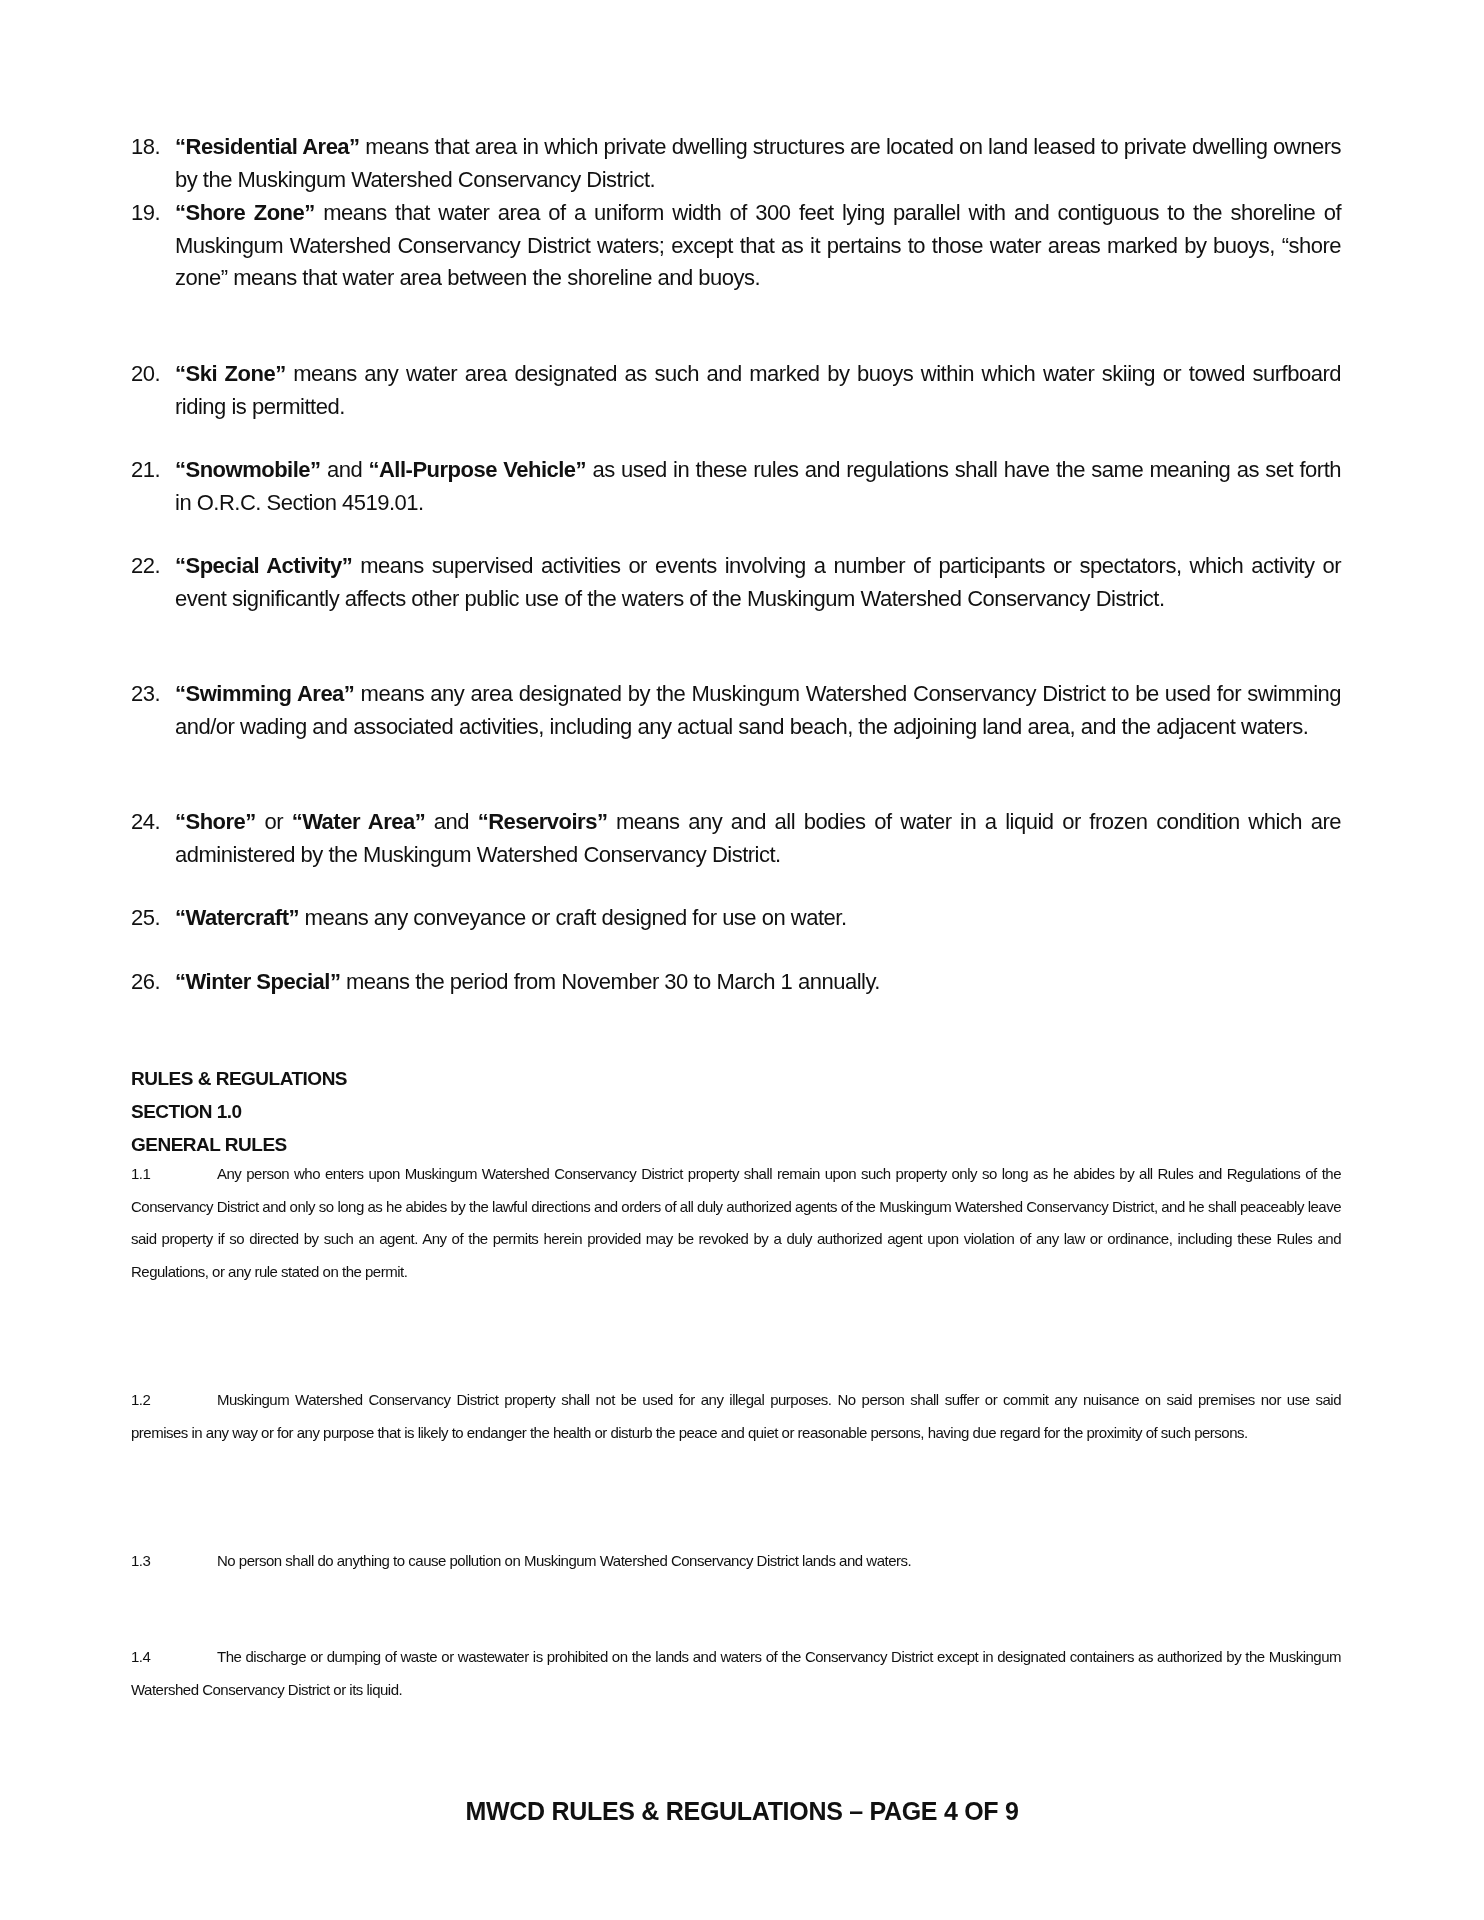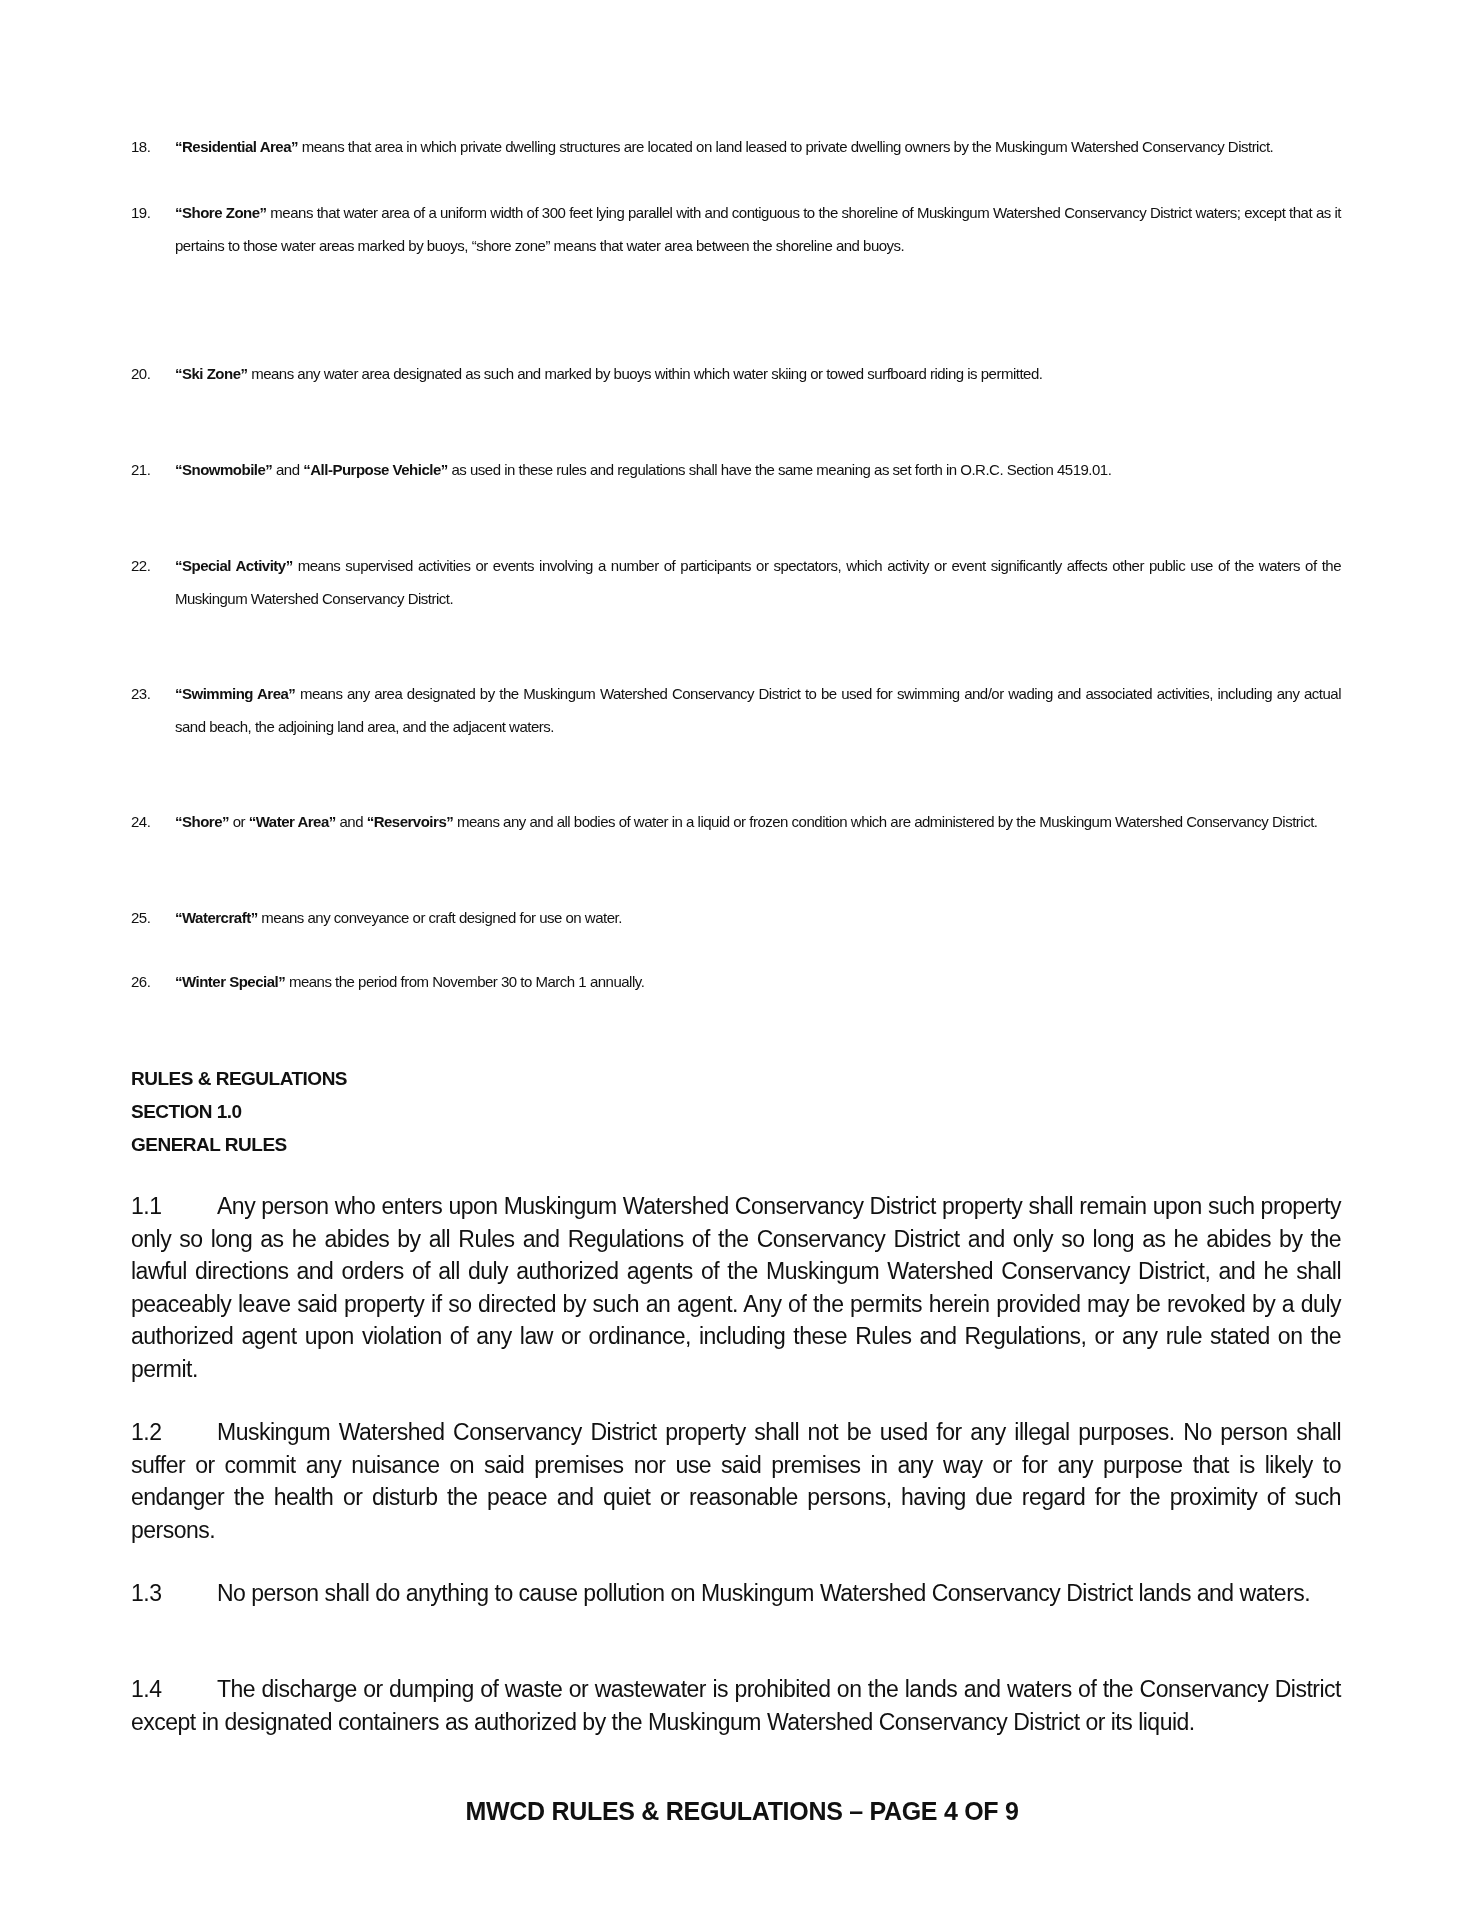--- a/index.html
+++ b/index.html
@@ -3,35 +3,34 @@
 <meta charset="utf-8">
 <style>
   html, body { margin: 0; padding: 0; background: #ffffff; }
   body {
     width: 1484px; height: 1920px; position: relative; overflow: hidden;
     font-family: "Liberation Sans", sans-serif; color: #111111;
   }
   .page { position: absolute; left: 131px; top: 0; width: 1210px; }
   .def {
     position: absolute; left: 0; width: 1210px;
-    font-size: 15px; line-height: 32.5px; text-align: justify;
+    font-size: 22px; line-height: 32.5px; text-align: justify;
     padding-left: 44px; box-sizing: border-box;
     letter-spacing: -0.5px;
   }
   .def .num { position: absolute; left: 0; top: 0; }
   .def b { font-weight: bold; }
   .heading {
     position: absolute; left: 0; width: 1210px; 
     font-weight: bold; font-size: 19px; line-height: 33px; letter-spacing: -0.5px; margin-top: 32px;
   }
   .rule {
     position: absolute; left: 0; width: 1210px;
-    font-size: 23px; line-height: 32.5px; text-align: justify;
+    font-size: 15px; line-height: 32.5px; text-align: justify;
     letter-spacing: -0.5px;
-    margin-top: 32px;
   }
   .rule .rnum { display: inline-block; width: 86px; }
   .footer {
     position: absolute; left: 0; width: 1484px; top: 1797px; text-align: center;
     font-weight: bold; font-size: 25px; letter-spacing: -0.3px;
   }
 </style>
 </head>
 <body>
 

